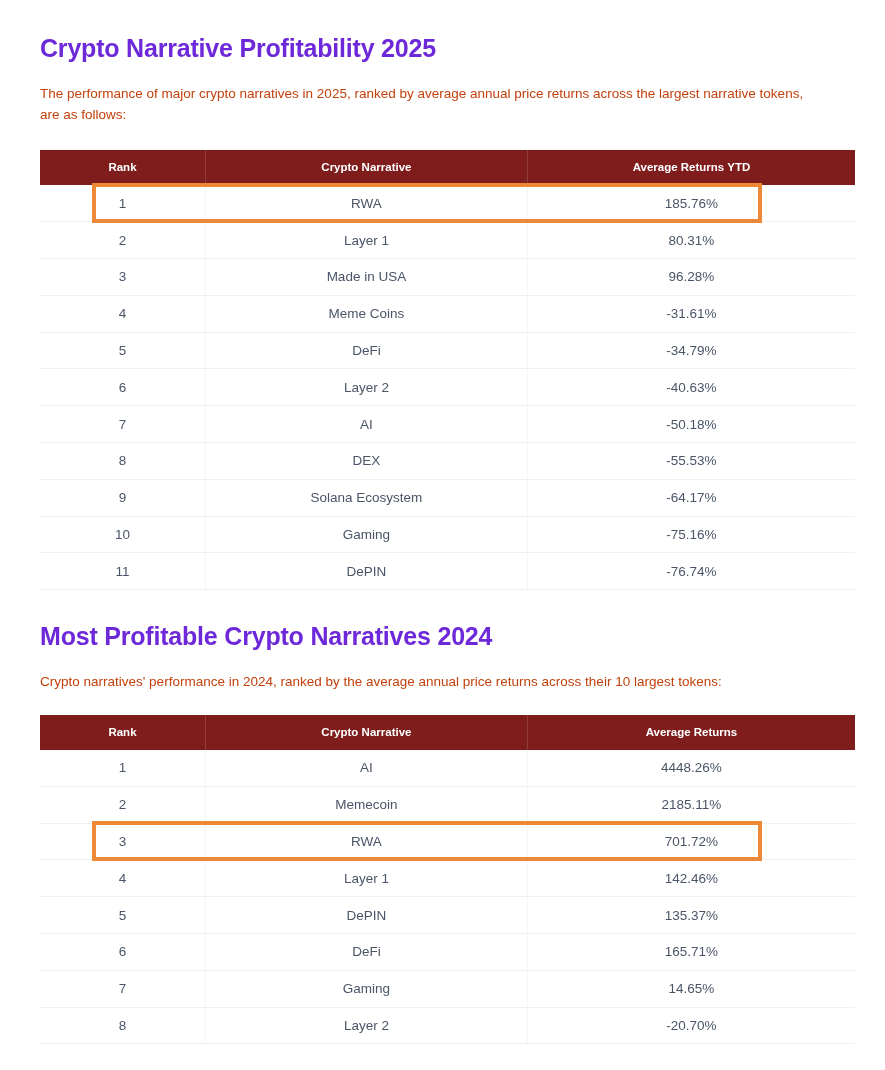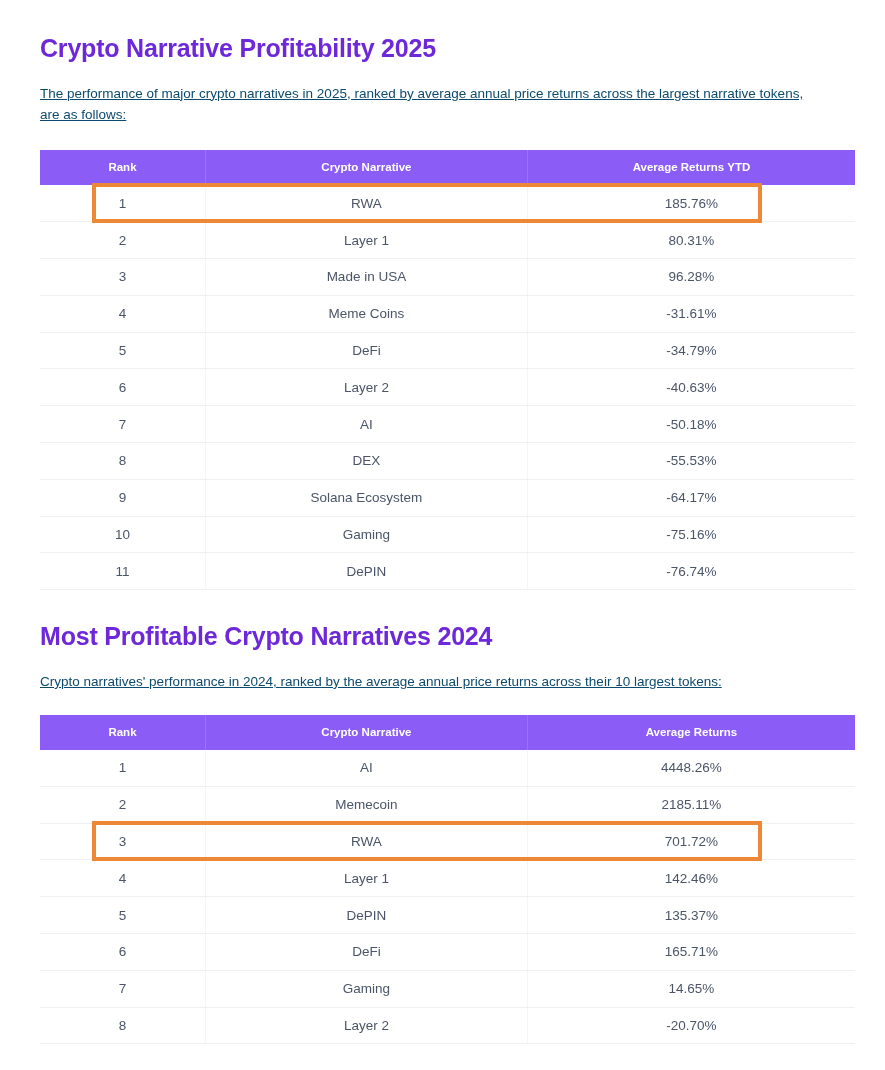--- a/index.html
+++ b/index.html
@@ -16,35 +16,34 @@
     font-size: 25px;
     line-height: 1.15;
     font-weight: 700;
     color: #6d28d9;
     letter-spacing: -0.2px;
   }
   .section-subtitle {
     margin-top: 20px;
     font-size: 13.5px;
     line-height: 1.6;
-    color: #0c4a6e;
+    color: #c2410c;
     max-width: 770px;
-    text-decoration: underline;
   }
   .table-wrap {
     position: relative;
     margin-top: 24px;
   }
   table {
     width: 100%;
     border-collapse: collapse;
     table-layout: fixed;
   }
   thead th {
-    background: #8b5cf6;
+    background: #7f1d1d;
     color: #ffffff;
     font-size: 11.5px;
     font-weight: 700;
     height: 35px;
     vertical-align: middle;
     border-right: 1px solid rgba(255,255,255,0.14);
     padding: 0 6px;
   }
   thead th:last-child { border-right: none; }
   th.col-rank { width: 20.3%; }

